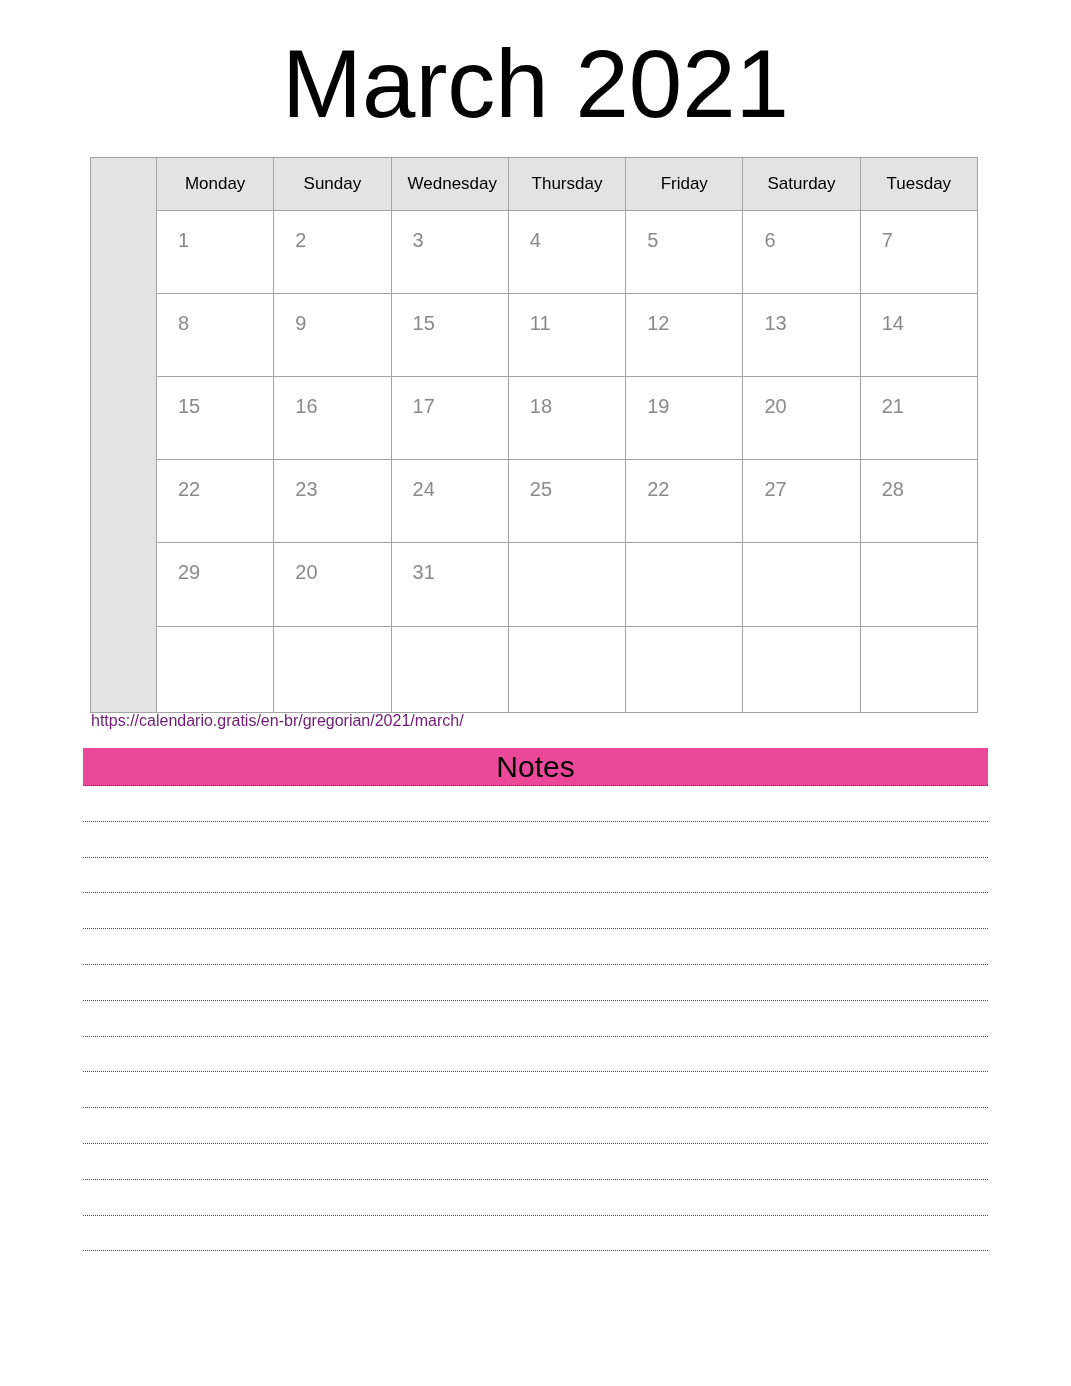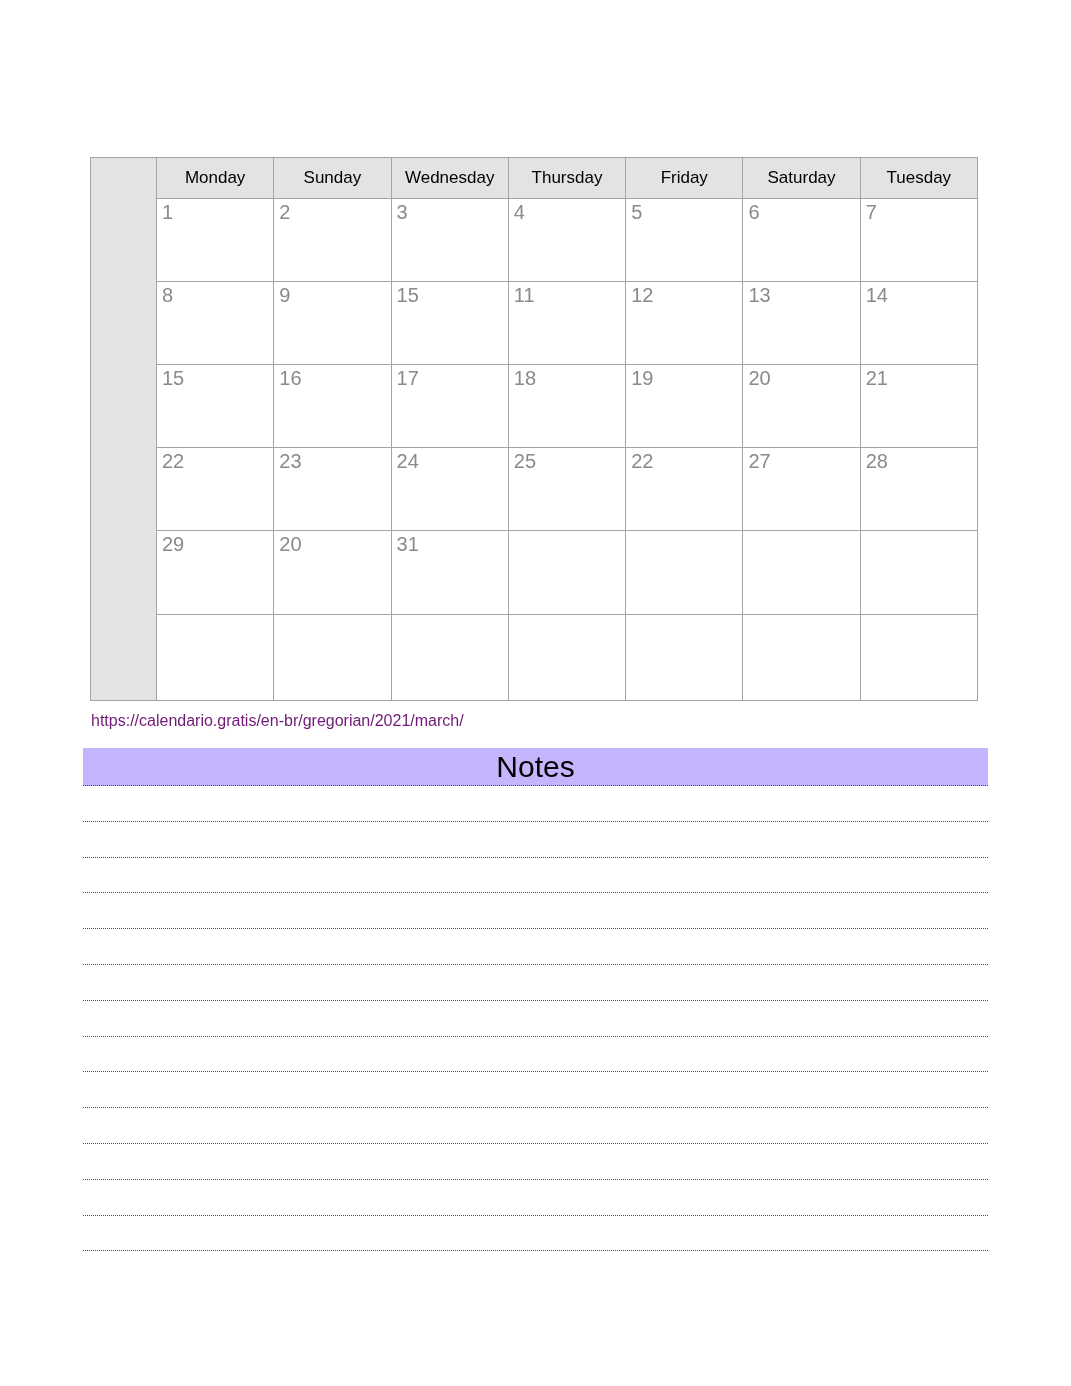--- a/index.html
+++ b/index.html
@@ -33,21 +33,21 @@
   table.calendar {
     position: absolute;
     left: 90px;
     top: 157px;
     width: 888px;
     border-collapse: collapse;
     table-layout: fixed;
   }
   table.calendar td, table.calendar th {
     border: 1px solid #a4a4a4;
-    padding: 0;
+    padding: 16px;
   }
   .week-col {
     background: #e3e3e3;
     width: 66px;
   }
   th.day-hdr {
     background: #e3e3e3;
     font-size: 17px;
     font-weight: 400;
     color: #000000;
@@ -79,21 +79,21 @@
     white-space: nowrap;
   }
   
   .notes-header {
     position: absolute;
     left: 83px;
     top: 748px;
     width: 905px;
     height: 38px;
     box-sizing: border-box;
-    background: #c4b5fd;
+    background: #ec4899;
     border-bottom: 1px dotted #4a4a4a;
     text-align: center;
   }
   .notes-title {
     font-size: 30px;
     font-weight: 400;
     line-height: 37px;
     color: #000000;
   }
   .note-lines {
@@ -106,20 +106,21 @@
     box-sizing: border-box;
     height: 35.8px;
     border-bottom: 1px dotted #4a4a4a;
   }
 </style>
 </head>
 <body>
 
 <div class="page">
 
+  <h1 class="page-title">March 2021</h1>
 
   <table class="calendar">
     <colgroup>
       <col style="width:66px">
       <col>
         <col>
         <col>
         <col>
         <col>
         <col>

